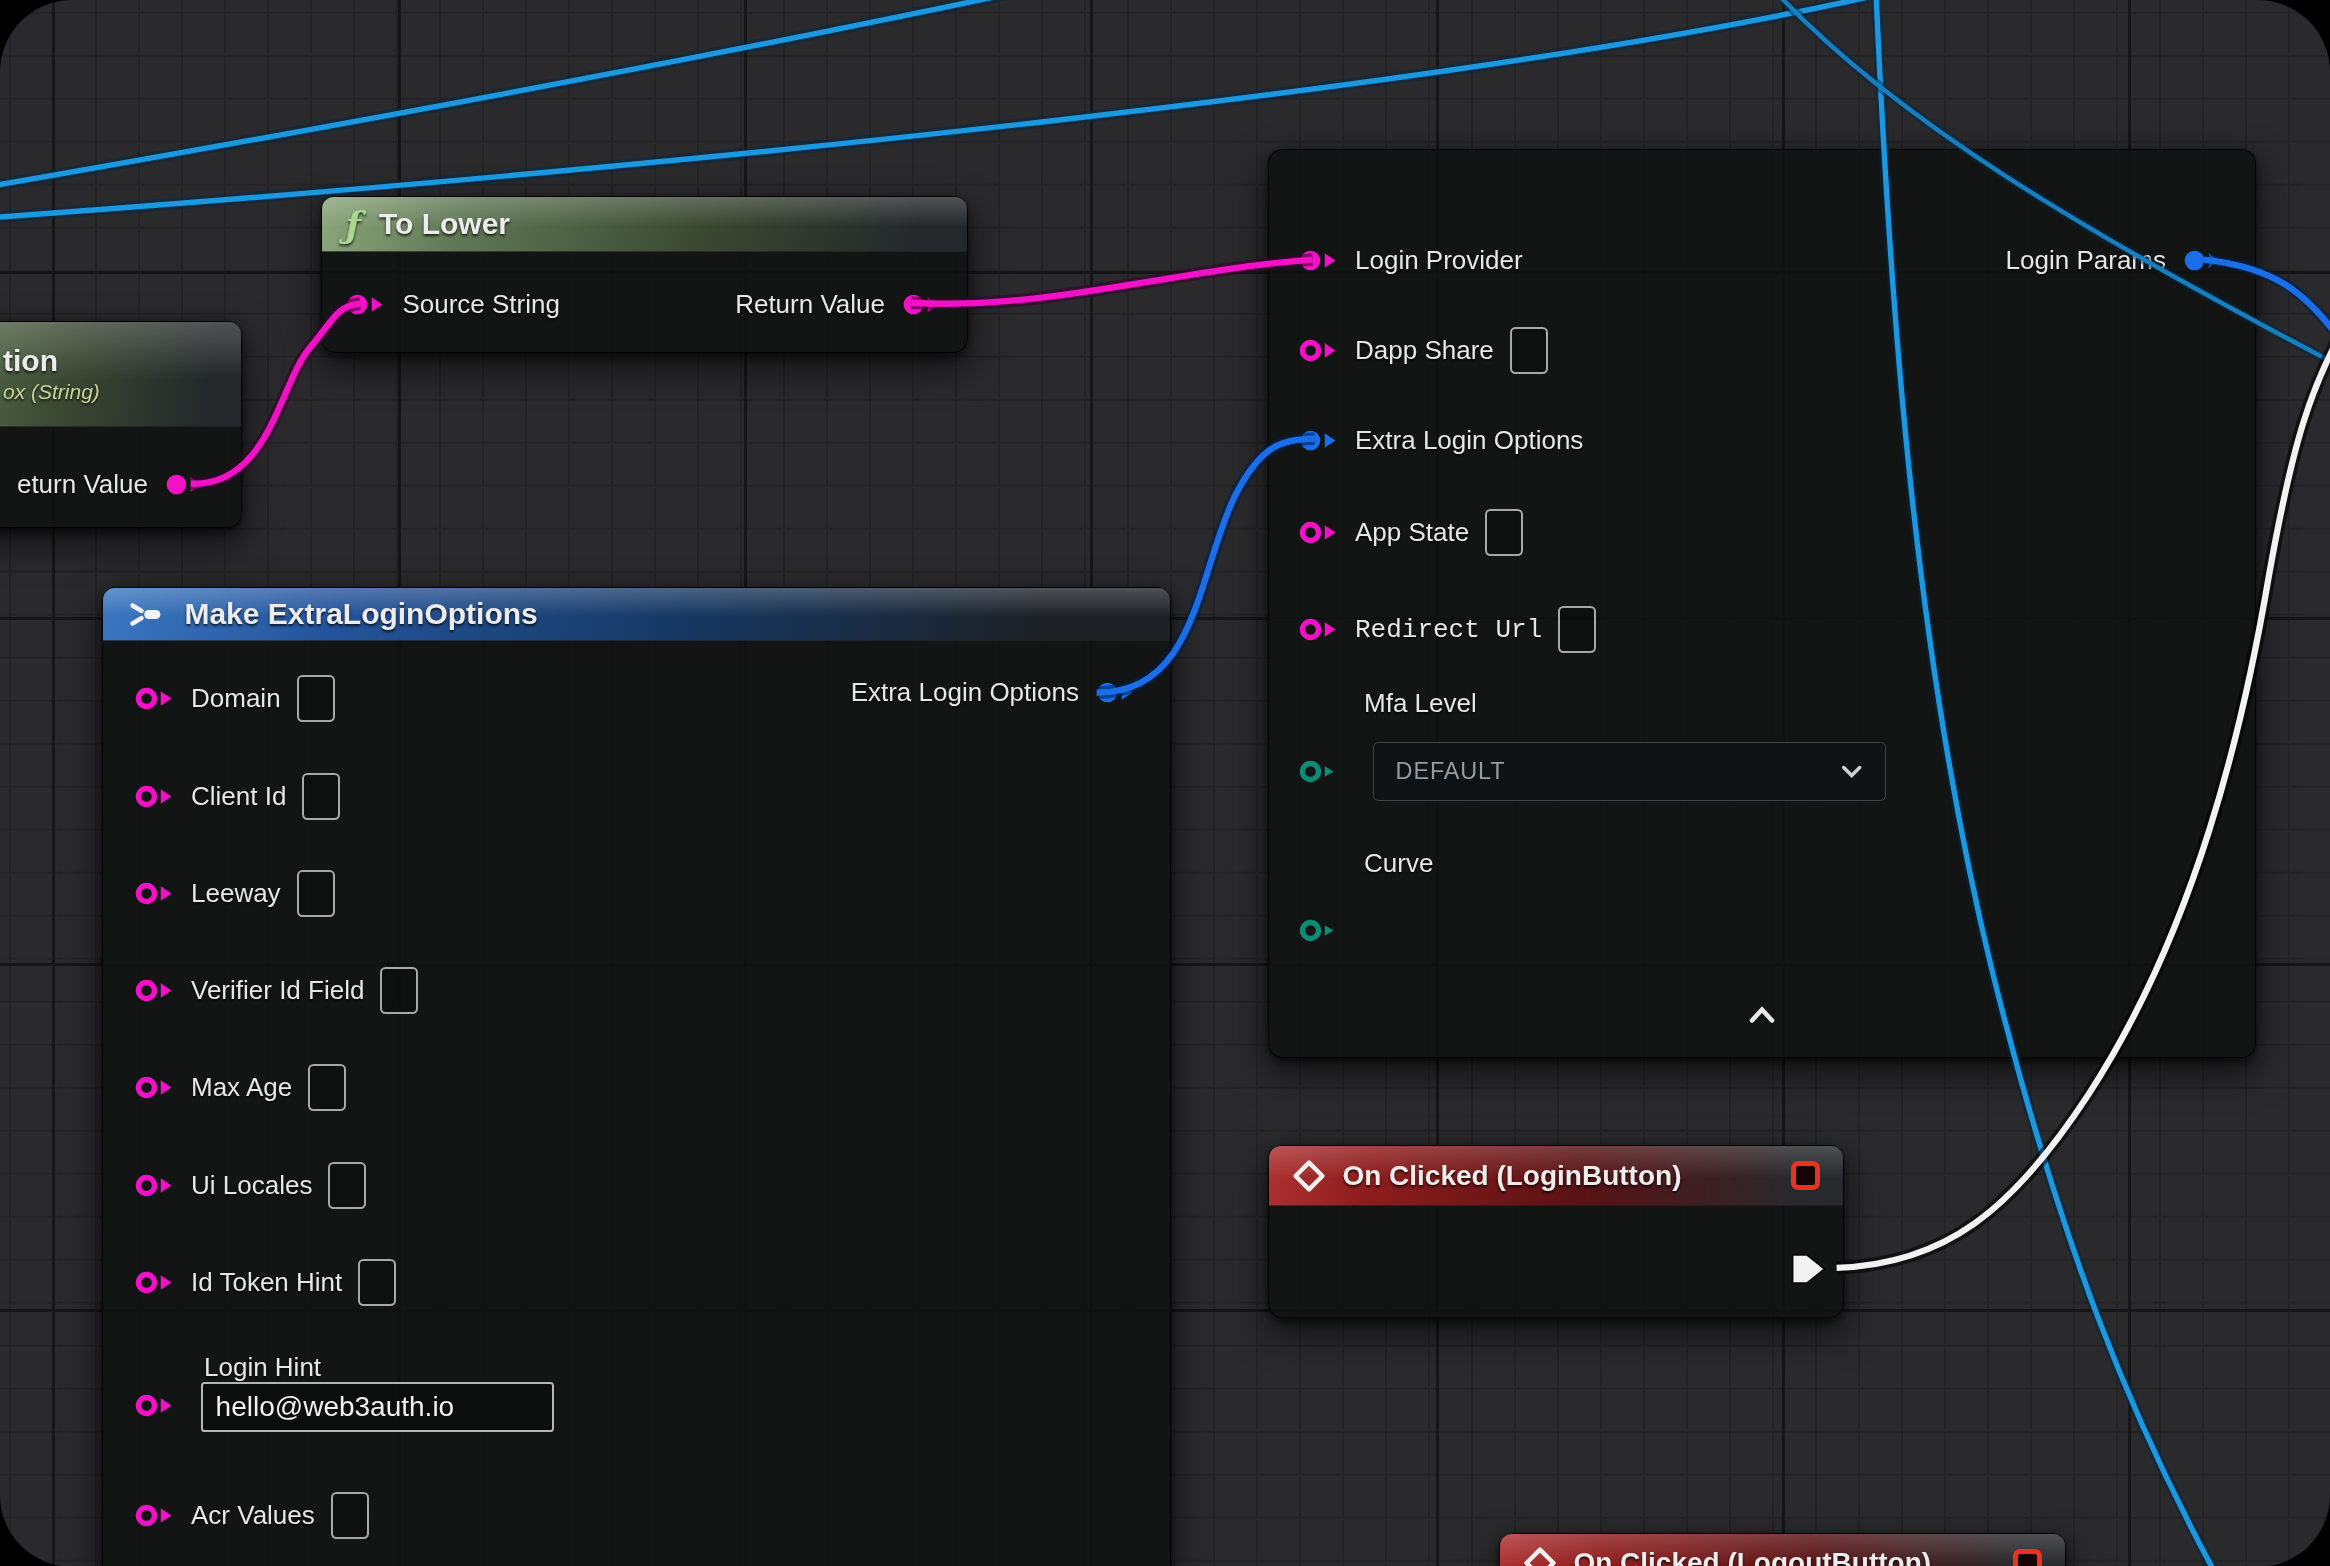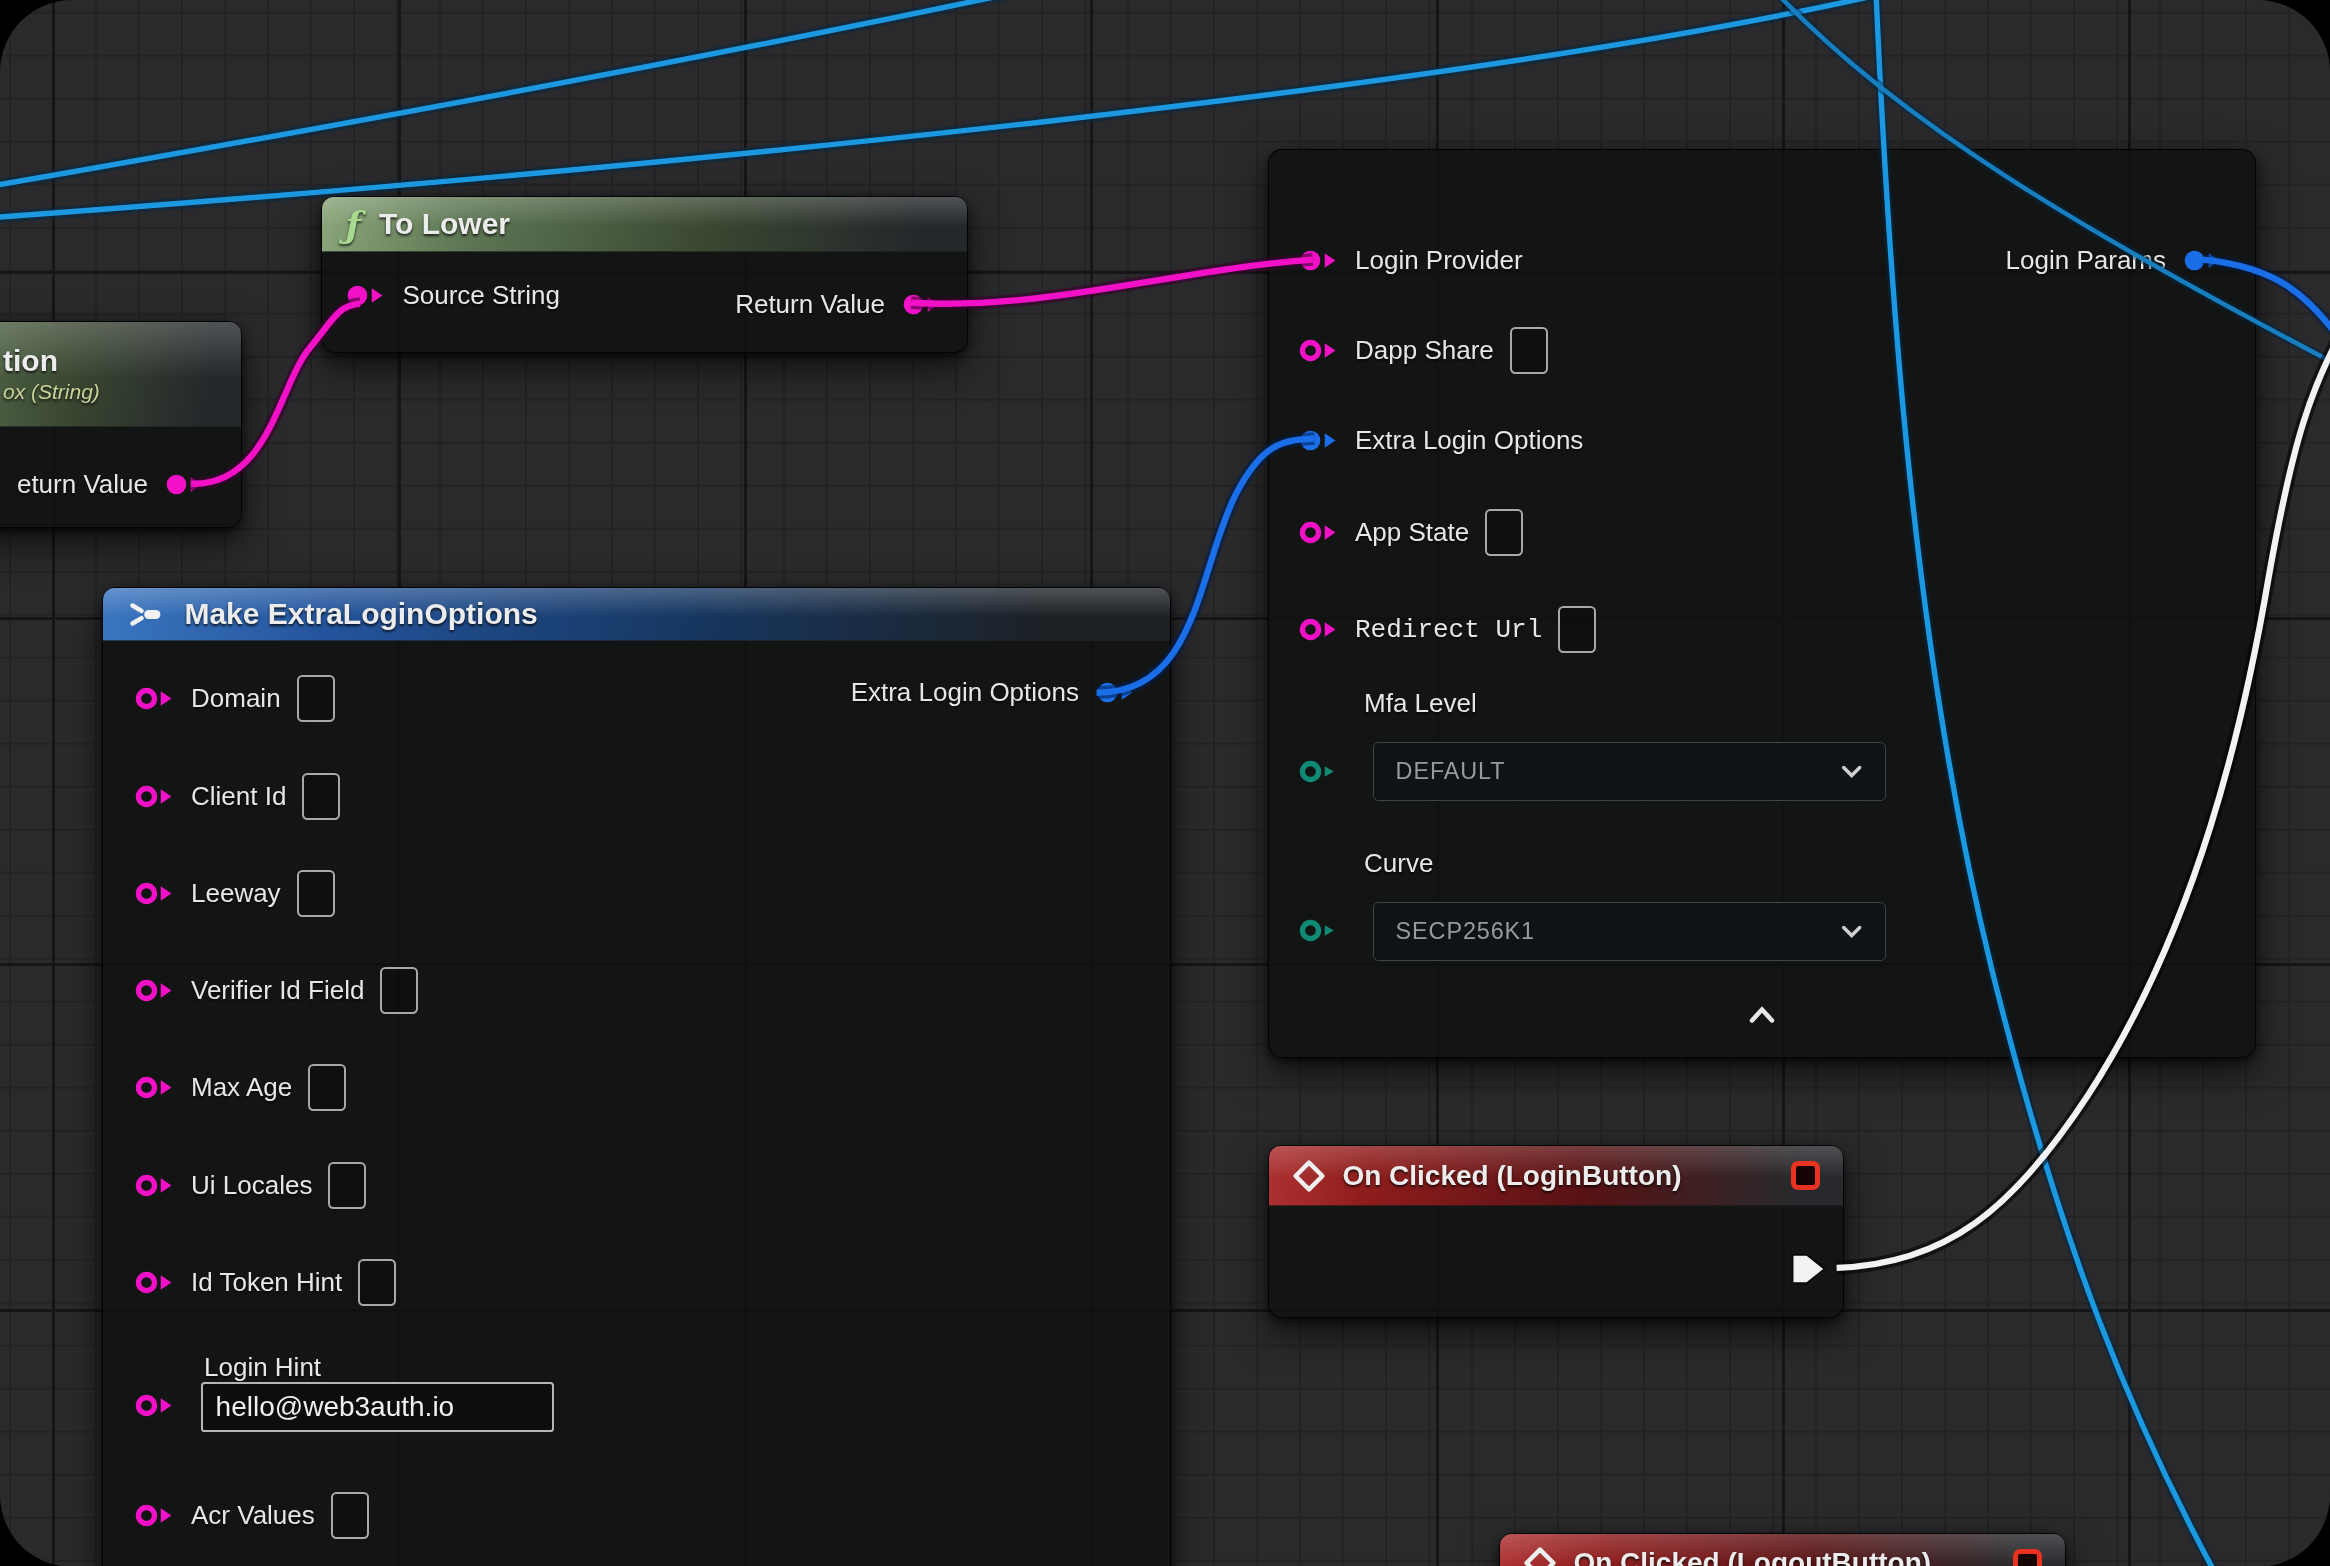--- a/index.html
+++ b/index.html
@@ -85,21 +85,21 @@
           <path d="M30 8 L42 16 L30 24 Z" fill="#f211c6"></path>
       </svg>
     </div>
   </div>
 
   <div class="node" style="left:321px; top:196px; width:645px; height:155px;">
     <div class="hdr hdr-green" style="height:54px;">
       <span class="fn-icon">ƒ</span>
       <span class="title">To Lower</span>
     </div>
-    <div class="pin-row" style="left:23.4px; top:74px;">
+    <div class="pin-row" style="left:23.4px; top:83px;">
       <svg class="pin" width="41" height="29" viewBox="0 0 46 32">
         <circle cx="14" cy="16" r="11" fill="#f211c6"></circle>
           <path d="M30 8 L42 16 L30 24 Z" fill="#f211c6"></path>
       </svg>
       <span>Source String</span>
     </div>
     <div class="pin-row" style="right:25px; top:83px;gap:16px;">
       <span>Return Value</span>
       <svg class="pin" width="41" height="29" viewBox="0 0 46 32">
         <circle cx="14" cy="16" r="11" fill="#f211c6"></circle>
@@ -268,26 +268,20 @@
       <svg width="23.4" height="16" viewBox="0 0 26 18">
         <path d="M4 4 L13 13 L22 4" stroke="#cfcfcf" stroke-width="4" fill="none" stroke-linecap="round"></path>
       </svg>
     </div>
 
     <div class="field-label" style="left:95px; top:698px;">Curve</div>
     <svg class="pin" width="41" height="29" viewBox="0 0 46 32" style="position:absolute; left:29px; top:766px;">
       <circle cx="14" cy="16" r="9" fill="none" stroke="#0f8a74" stroke-width="6"></circle>
         <path d="M30 10 L40 16 L30 22 Z" fill="#0f8a74"></path>
     </svg>
-    <div class="dropdown" style="left:104px; top:752px;">
-      <span>SECP256K1</span>
-      <svg width="23.4" height="16" viewBox="0 0 26 18">
-        <path d="M4 4 L13 13 L22 4" stroke="#cfcfcf" stroke-width="4" fill="none" stroke-linecap="round"></path>
-      </svg>
-    </div>
 
     <svg class="collapse-btn" width="31" height="20" viewBox="0 0 34 22" style="top:855px;">
       <path d="M6 17 L17 5 L28 17" stroke="#e8e8e8" stroke-width="5" fill="none" stroke-linecap="round"></path>
     </svg>
   </div>
 
   <div class="node" style="left:1268px; top:1145px; width:574px; height:171px;">
     <div class="hdr hdr-red" style="height:59px; gap:16px;">
       <svg width="34" height="34" viewBox="0 0 38 38">
         <path d="M19 4 L34 19 L19 34 L4 19 Z" fill="none" stroke="#efefef" stroke-width="5" stroke-linejoin="round"></path>

